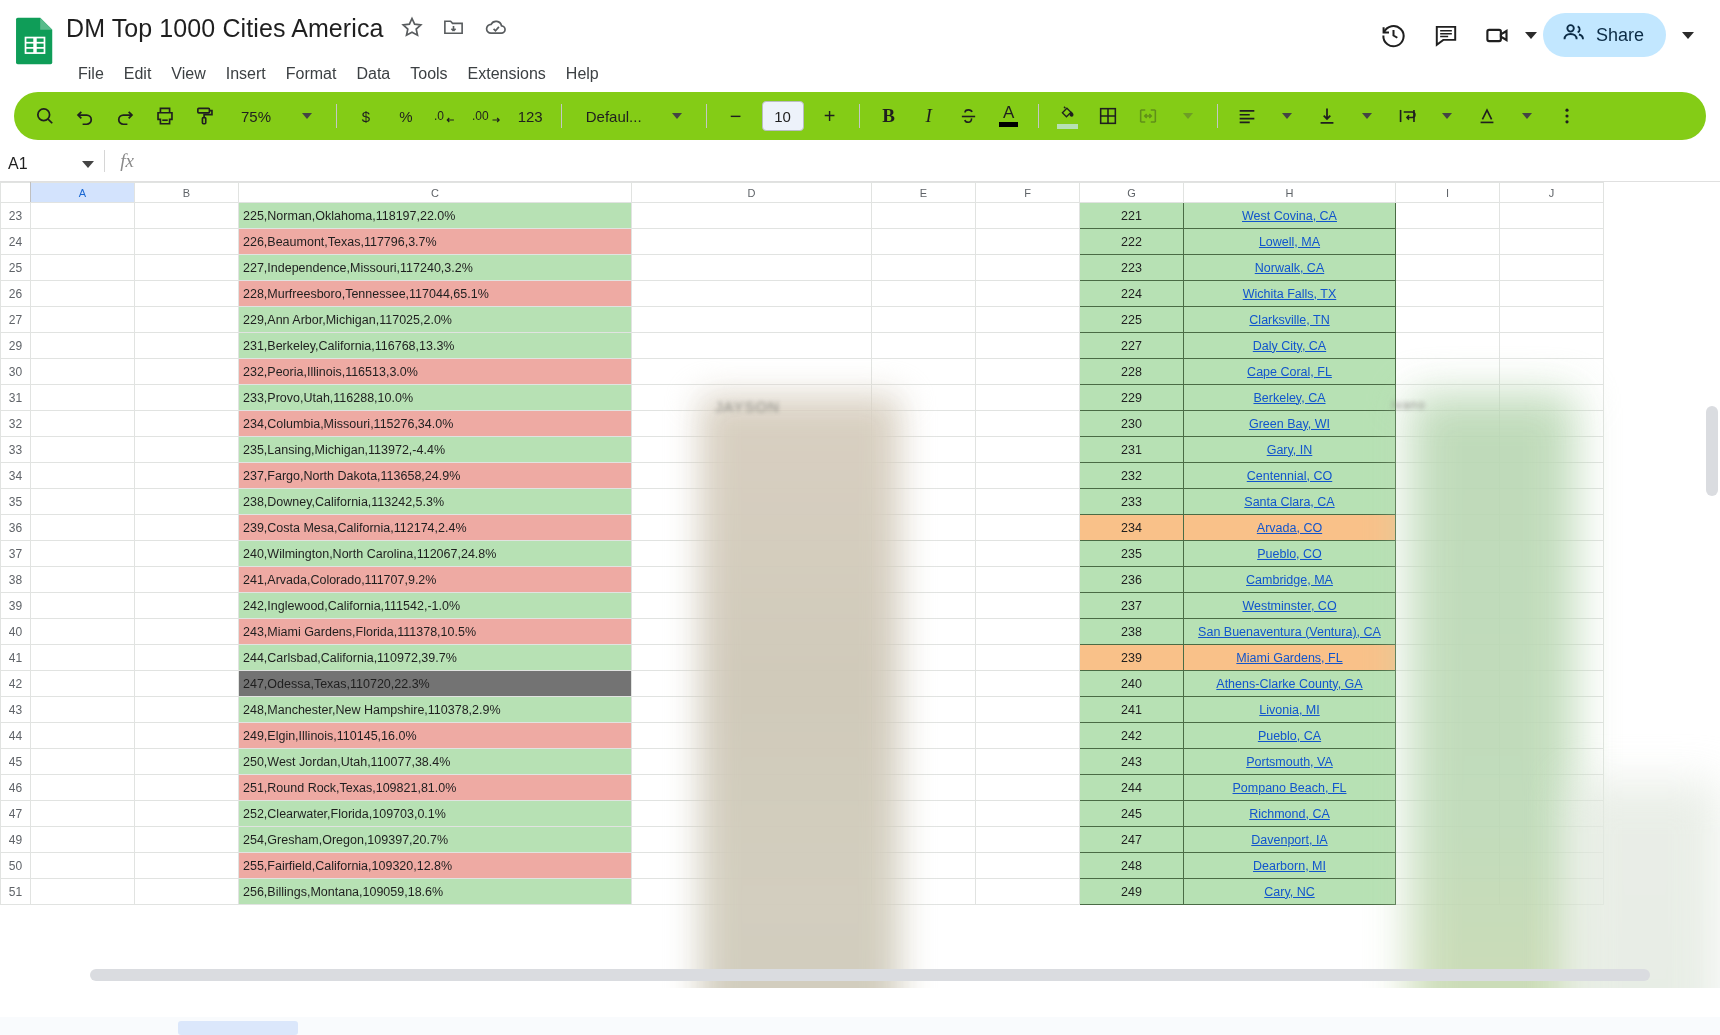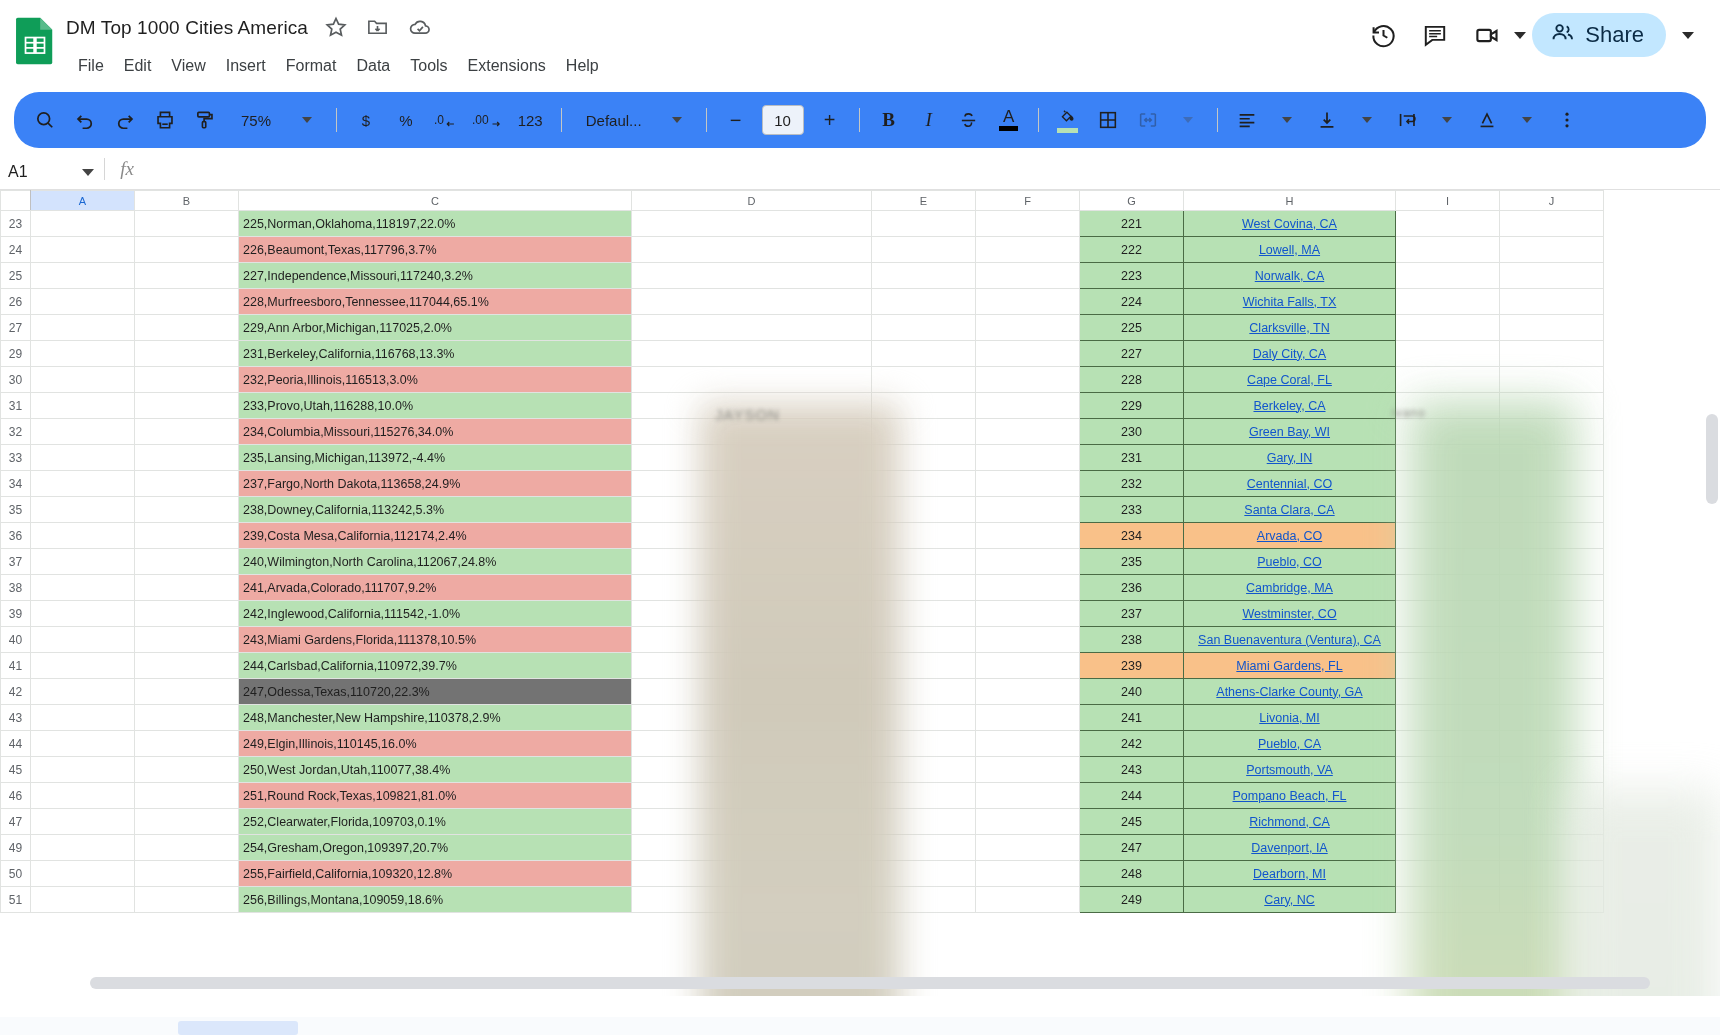--- a/index.html
+++ b/index.html
@@ -11,44 +11,44 @@
     background: #ffffff;
   }
   #app { position: relative; width: 1720px; height: 1035px; background:#fff; }
 
   
   .topbar { position:relative; height: 92px; padding: 10px 18px 0 14px; display:flex; align-items:flex-start; }
   .doc-logo { width:42px; height:50px; flex:0 0 42px; margin-top:6px; margin-right:10px; }
   .titleblock { display:flex; flex-direction:column; }
   .titlerow { display:flex; align-items:center; height:36px; }
   .doc-title {
-    font-size: 19px; color:#1f1f1f; letter-spacing:.1px;
+    font-size: 25px; color:#1f1f1f; letter-spacing:.1px;
     white-space:nowrap;
   }
   .title-icon { width:26px; height:26px; margin-left:16px; opacity:.85; cursor:pointer; }
-  .menurow { display:flex; align-items:center; height:30px; margin-top:5px; margin-left:2px;text-align:right; }
+  .menurow { display:flex; align-items:center; height:30px; margin-top:13px; margin-left:2px;text-align:right; }
   .menu-item {
     font-size:16px; color:#3c4043; padding:3px 10px; border-radius:4px;
     cursor:pointer; white-space:nowrap;
   }
 
   .topright { position:absolute; right:14px; top:12px; display:flex; align-items:center; gap:6px; }
   .tr-icon { width:46px; height:46px; display:flex; align-items:center; justify-content:center; border-radius:50%; cursor:pointer; }
   .caret-sm { width:0;height:0;border-left:6px solid transparent;border-right:6px solid transparent;border-top:7px solid #2b2b2b; margin-left:-2px; cursor:pointer;}
   .share-btn {
     display:flex; align-items:center; gap:10px;
     background:#c2e7ff; color:#0b2b45; border:none; border-radius:22px;
-    height:44px; padding:0 22px 0 18px; font-size:22px; cursor:pointer;
+    height:44px; padding:0 22px 0 18px; font-size:18px; cursor:pointer;
   }
   .share-caret { width:34px;height:34px;border-radius:50%;display:flex;align-items:center;justify-content:center;cursor:pointer;}
 
   
   .toolbar-wrap { padding: 0 14px; }
   .toolbar {
-    height:56px; background:#3b82f6; border-radius:25px;
+    height:48px; background:#84cc16; border-radius:25px;
     display:flex; align-items:center; padding:8px 12px; gap:2px;
   }
   .tb {
     min-width:38px; height:38px; border-radius:6px;
     display:flex; align-items:center; justify-content:center;
     cursor:pointer; color:#1f1f1f; font-size:15px; padding:0 5px;
   }
   .tb.wide { padding:0 8px; }
   .tb-sep { width:1px; height:24px; background:#c4c7c5; margin:0 8px; }
   .zoomval { font-size:15px; color:#1f1f1f; min-width:44px; text-align:center; }

